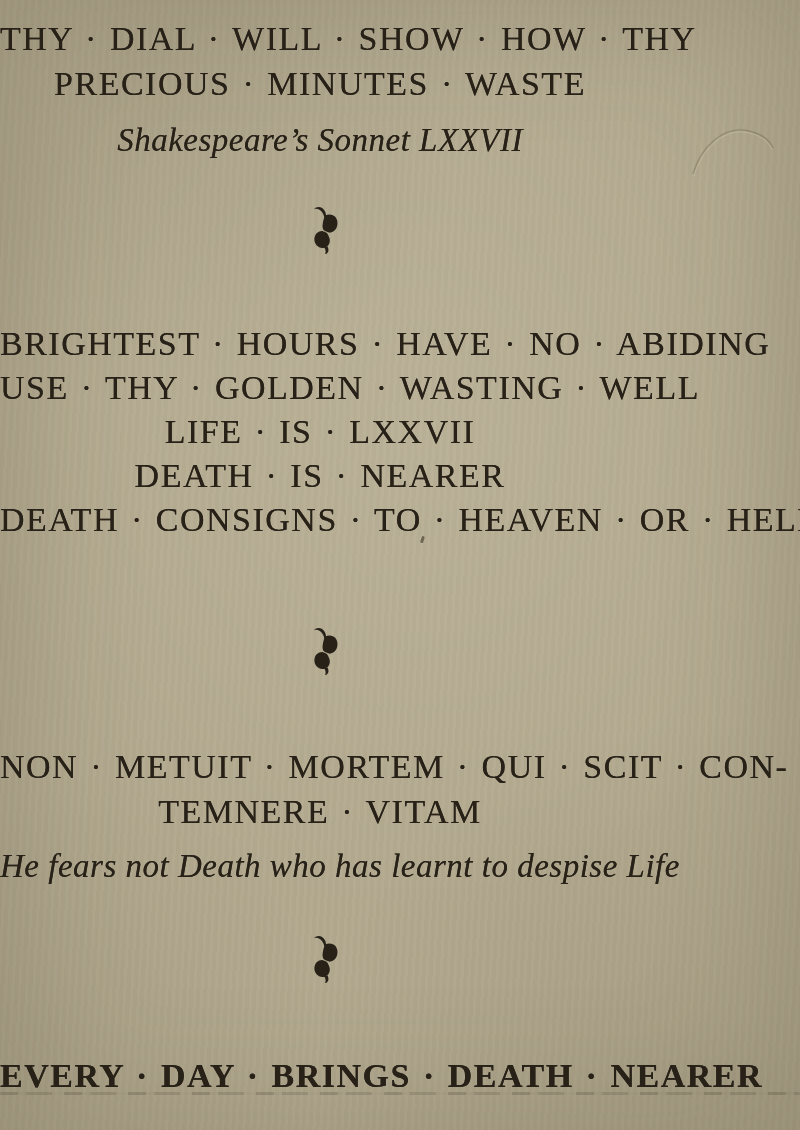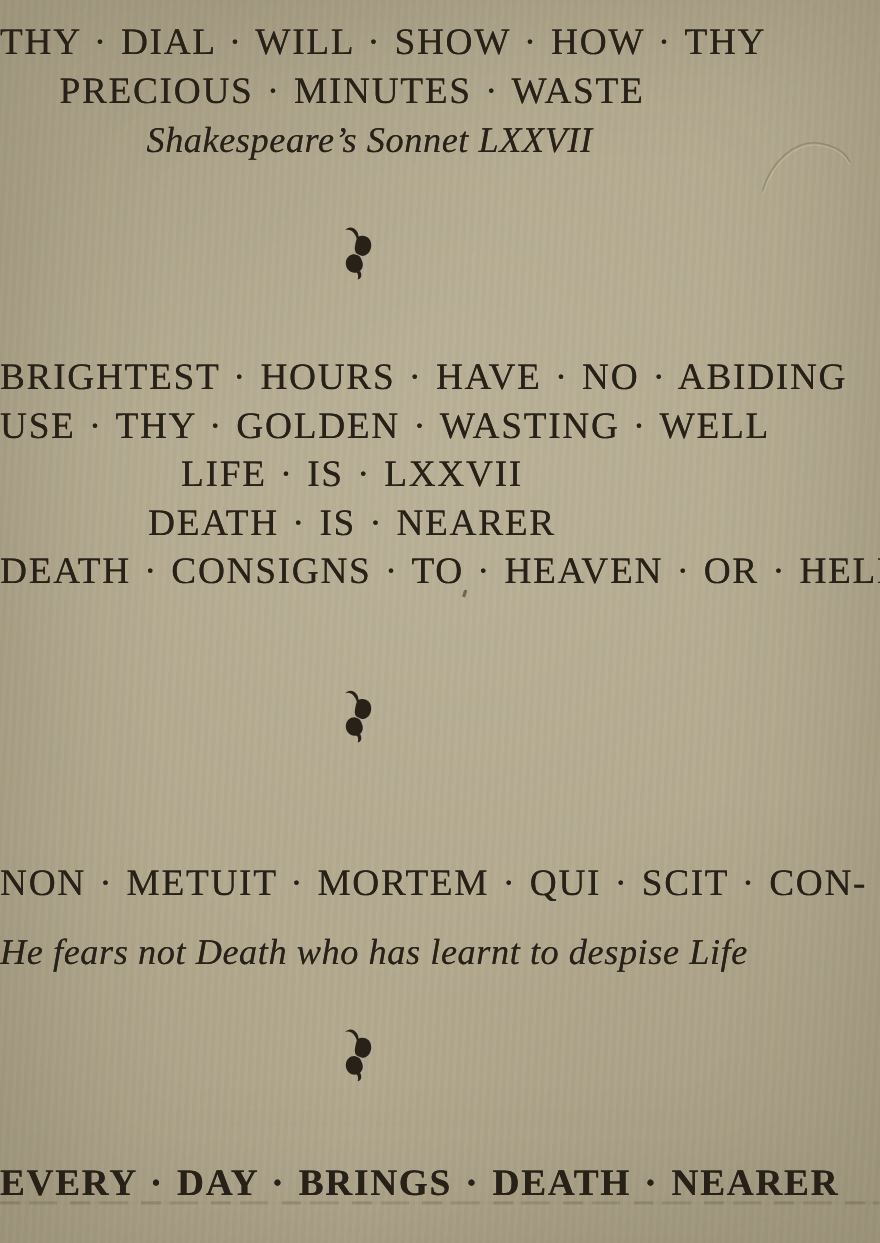--- a/index.html
+++ b/index.html
@@ -37,25 +37,25 @@
   #motto4 .caps-line { line-height: 44px; }
   .ital-line {
     font-size: 33px;
     font-style: italic;
     letter-spacing: 0.5px;
     white-space: nowrap;
     line-height: 40px;
     text-shadow: 0 0 0.5px rgba(39, 33, 24, 0.8);
   }
   #motto1 { top: 16px; }
-  #attr1  { top: 108px; padding-left: 16px; }
+  #attr1  { top: 120px; }
   #orn1   { top: 204px; }
   #motto2 { top: 322px; }
   #orn2   { top: 625px; }
-  #motto3 { top: 781px; }
+  #motto3 { top: 744px; }
   #attr2  { top: 846px; }
   #orn3   { top: 933px; }
   #motto4 { top: 1054px; font-weight: bold; }
   .orn {
     display: flex; justify-content: center;
     transform: translateX(4px);
   }
   .orn svg { display: block; }
   
   .bottom-edge-line {
@@ -119,20 +119,21 @@
         <path d="M18 12 C 25 8.5 31.5 13 31 20.5 C 30.6 27 25.5 31 20 29.5 C 16.5 28.4 15 25 15.6 21.2 C 16.1 17.8 17 14 18 12 Z"></path>
         <path d="M19 29 C 13.5 26.5 7.5 29.5 7 36 C 6.5 42.5 12 47 17.6 45.4 C 22 44.1 24 39.8 22.6 35.4 C 21.7 32.6 20.5 30.3 19 29 Z"></path>
         <path d="M20.5 44 C 22.5 47.5 22 51 18 52.5 C 19.3 49.5 18.6 46.8 17 45 Z"></path>
       </g>
       <path d="M13.5 26.5 L 24.5 31.5" stroke="rgba(178,169,143,0.85)" stroke-width="1.1" fill="none"></path>
     </svg>
   </div>
 
   <section class="block" id="motto3">
     <div class="caps-line">NON · METUIT · MORTEM · QUI · SCIT · CON-</div>
+    <div class="caps-line">TEMNERE · VITAM</div>
   </section>
 
   <section class="block" id="attr2">
     <div class="ital-line">He fears not Death who has learnt to despise Life</div>
   </section>
 
   <div class="block orn" id="orn3">
     <svg width="34" height="50" viewBox="0 0 34 52" aria-hidden="true">
       <g fill="#272118">
         <path d="M17.5 14 C 16 8 11.5 3.5 6.5 5.5 C 9.5 1.5 15.5 2.5 18 7.5 C 19 9.5 19.3 12 19 14 Z"></path>

